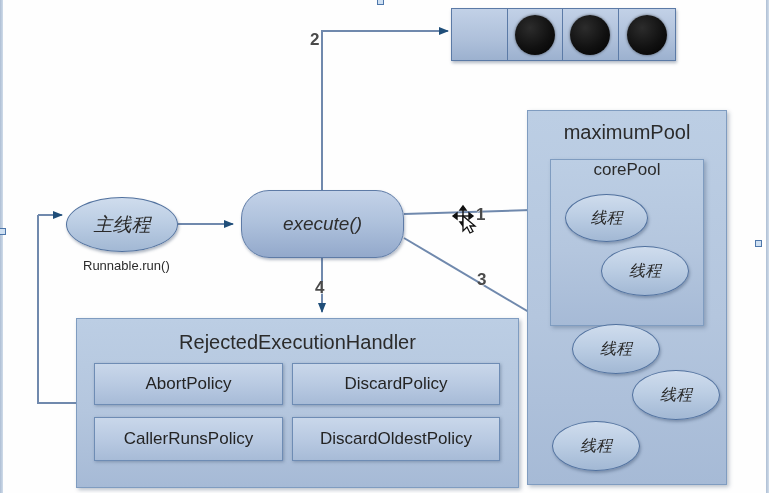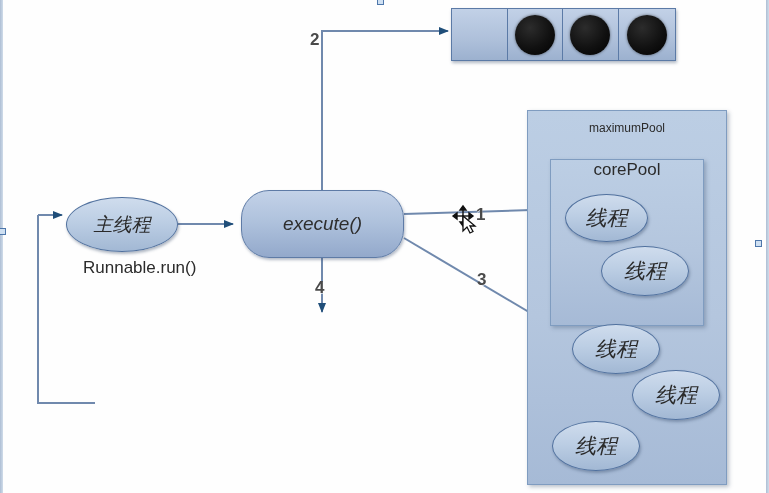--- a/index.html
+++ b/index.html
@@ -44,36 +44,36 @@
   }
   
   .ellipse {
     border-radius: 50%;
     border: 1px solid #51719e;
     background: linear-gradient(to bottom, #cfdced 0%, #bccee4 45%, #a2b8d4 100%);
     box-shadow: 1px 2px 3px rgba(55,75,105,0.40);
     color: #2a2a2a;
   }
   .ellipse-main { font-size: 19px; }
-  .ellipse-thread { font-size: 21px; }
+  .ellipse-thread { font-size: 16px; }
   
   .panel {
     border: 1px solid #7f9cc0;
     background: linear-gradient(to bottom, #bccee4 0%, #b4c6de 55%, #a6bad6 100%);
     box-shadow: 2px 2px 4px rgba(60,80,110,0.35);
     display: block;
   }
   .panel-title {
     position: absolute;
     left: 0; right: 0;
     text-align: center;
     color: #2b2b2b;
     font-size: 17px;
   }
-  .panel-title.big { font-size: 12px; }
+  .panel-title.big { font-size: 20px; }
   
   .policy {
     position: absolute;
     box-sizing: border-box;
     border: 1px solid #6e8cb4;
     background: linear-gradient(to bottom, #c9d7ea 0%, #b9cae2 50%, #a7bbd7 100%);
     box-shadow: 1px 1px 3px rgba(60,80,110,0.40);
     display: flex;
     align-items: center;
     justify-content: center;
@@ -107,21 +107,21 @@
     position: absolute;
     color: #4a4a4a;
     font-size: 17px;
     font-weight: bold;
     text-shadow: 0 1px 0 rgba(255,255,255,0.7);
   }
   
   .caption {
     position: absolute;
     color: #2b2b2b;
-    font-size: 17px;
+    font-size: 13px;
     white-space: nowrap;
   }
   
   .handle {
     position: absolute;
     width: 7px; height: 7px;
     box-sizing: border-box;
     border: 1px solid #4e77ab;
     background: #cfe0f2;
   }
@@ -209,20 +209,36 @@
 
   <div class="node ellipse ellipse-main" style="left:66px; top:197px; width:112px; height:55px;">
     <span>主线程</span>
   </div>
   <div class="caption" style="left:83px; top:258px;">Runnable.run()</div>
 
   <div class="node exec-box" style="left:241px; top:190px; width:163px; height:68px;">
     <span>execute()</span>
   </div>
 
+  <div class="panel" style="position:absolute; left:76px; top:318px; width:441px; height:168px;">
+    <div class="panel-title big" style="top:12px;">RejectedExecutionHandler</div>
+
+    <div class="policy" style="left:17px; top:44px; width:189px; height:42px;">
+      <span>AbortPolicy</span>
+    </div>
+    <div class="policy" style="left:215px; top:44px; width:208px; height:42px;">
+      <span>DiscardPolicy</span>
+    </div>
+    <div class="policy" style="left:17px; top:98px; width:189px; height:44px;">
+      <span>CallerRunsPolicy</span>
+    </div>
+    <div class="policy" style="left:215px; top:98px; width:208px; height:44px;">
+      <span>DiscardOldestPolicy</span>
+    </div>
+  </div>
 
   <div class="arrow-label" style="left:476px; top:205px;">1</div>
   <div class="arrow-label" style="left:310px; top:30px;">2</div>
   <div class="arrow-label" style="left:477px; top:270px;">3</div>
   <div class="arrow-label" style="left:315px; top:278px;">4</div>
 
   <svg id="cursor" width="34" height="34" viewBox="0 0 34 34" style="left:450px; top:204px;" xmlns="http://www.w3.org/2000/svg">
 
     <g stroke="#101010" stroke-width="1.4" fill="#101010">
       <line x1="13" y1="4" x2="13" y2="20"></line>

